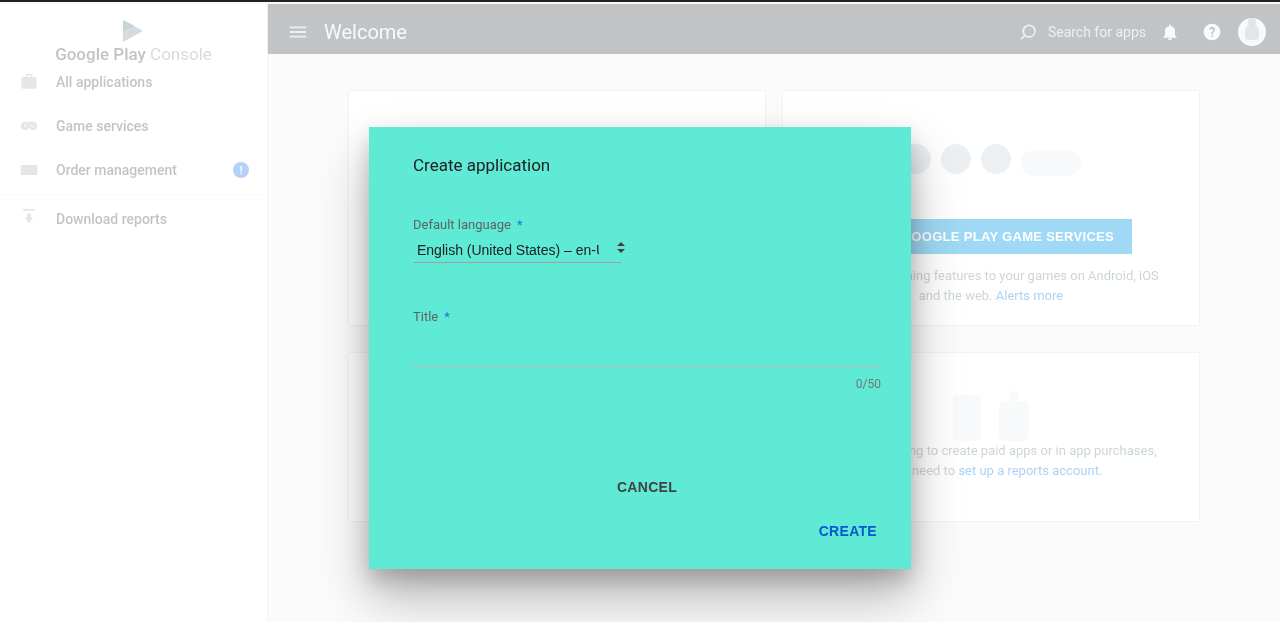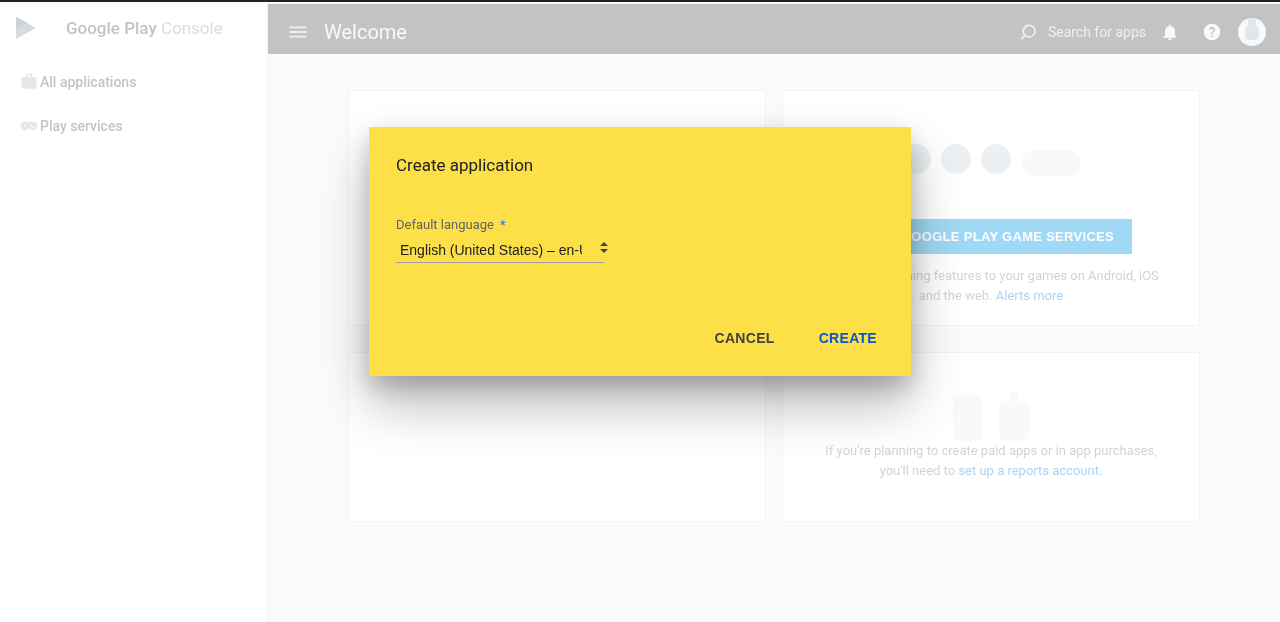--- a/index.html
+++ b/index.html
@@ -10,30 +10,30 @@
 
   
   .scrim { position: absolute; inset: 0; background: rgba(255,255,255,0.62); z-index: 30; pointer-events: none; }
 
   
   .sidebar {
     position: absolute; top: 2px; left: 0; width: 268px; height: 618px;
     background: #fff; border-right: 1px solid #e0e0e0;
     box-shadow: 0 1px 3px rgba(0,0,0,0.04);
   }
-  .brand { display: flex; align-items: center; gap: 26px; padding: 14px 14px 16px 14px; height: 50px; }
+  .brand { display: flex; align-items: center; gap: 0; padding: 14px 14px 16px 14px; height: 50px; flex-direction: column; }
   .brand-logo {
     width: 26px; height: 26px; display:inline-block; position: relative;
   }
   .brand-text { color: #5f6368; font: 500 17px/1.2 Roboto, Arial, sans-serif; }
   .brand-text .light { color: #9e9e9e; font-weight: 400; }
 
   .side-list { padding: 6px 0; }
   .side-item {
-    display: flex; align-items: center; gap: 0; height: 44px;
+    display: flex; align-items: center; gap: 16px; height: 44px;
     padding: 0 18px; color: #5f6368; font-size: 14px; font-weight: 500; cursor: pointer;
   }
   .side-item .icon { width: 22px; height: 22px; color: #bdbdbd; flex: 0 0 22px; display:flex; align-items:center; justify-content:center; }
   .side-item .label { flex: 1 1 auto; }
   .side-item .badge {
     width: 16px; height: 16px; border-radius: 50%; background: #4285f4;
     color: #fff; font-size: 10px; font-weight: 700; display:flex; align-items:center; justify-content:center;
   }
   .side-sep { height: 1px; background: #eee; margin: 2px 0; }
 
@@ -76,23 +76,23 @@
   .card2-row { margin-top:26px; display:flex; gap:16px; }
   .card.small { min-height:170px; }
   .stack-illus { display:flex; gap:18px; justify-content:center; align-items:flex-end; height:64px; }
   .stack-illus .coins { width:28px; height:34px; background:#eceff1; border-radius:4px; box-shadow: 0 -6px 0 #eceff1, 0 -12px 0 #eceff1; }
   .stack-illus .bot { width:30px; height:40px; background:#eceff1; border-radius:6px; position:relative; }
   .stack-illus .bot::before { content:""; position:absolute; top:-10px; left:10px; width:10px; height:10px; background:#eceff1; border-radius:50%; }
 
   
   .dialog {
     position: absolute; z-index: 40; top: 125px; left: 50%; transform: translateX(calc(-50% + 0px));
-    width: 542px; background:#fde047;
+    width: 542px; background:#5eead4;
     box-shadow: 0 28px 48px rgba(0,0,0,0.28), 0 10px 20px rgba(0,0,0,0.18);
-    padding: 28px 30px 24px 27px;
+    padding: 28px 30px 24px 44px;
   }
   .dialog h2 { font-size: 17px; font-weight: 400; color:#202124; }
   .field { margin-top: 46px; }
   .field:first-of-type { margin-top: 42px; }
   .flabel { font-size: 13px; color:#5f6368; }
   .flabel .req { color:#1a73e8; margin-left:6px; }
   .select-wrap { position:relative; width: 208px; margin-top:6px; }
   .select-wrap select {
     appearance: none; -webkit-appearance:none; width:100%; border:none; border-bottom:1px solid #9e9e9e;
     background:transparent; font-size:14px; color:#202124; padding: 4px 22px 4px 4px; cursor:pointer;
@@ -107,21 +107,21 @@
   .select-wrap .caret::before{ top:-2px; border-bottom:4px solid #424242; }
   .select-wrap .caret::after{ top:5px; border-top:4px solid #424242; }
 
   .text-wrap { margin-top: 18px; }
   .text-wrap input[type=text] {
     width:100%; border:none; border-bottom:1px solid #bdbdbd; background:transparent;
     font-size:14px; color:#202124; padding:4px 2px;
   }
   .counter { text-align:right; font-size:12px; color:#757575; margin-top:10px; }
 
-  .dialog-actions { display:flex; justify-content:flex-end; gap:36px; margin-top:61px; }
+  .dialog-actions { display:flex; justify-content:flex-end; gap:16px; margin-top:82px;flex-direction:column; }
   .btn-flat {
     background:none; border:none; font-size:14px; font-weight:700; letter-spacing:.3px; cursor:pointer; padding:6px 4px;
   }
   .btn-cancel { color:#424242; }
   .btn-create { color:#0b57d0;text-align:right; }
 
   svg { display:block; }
 </style>
 </head>
 <body>
@@ -150,26 +150,43 @@
         </span>
         <span class="label">All applications</span>
       </div>
 
       <div class="side-item">
         <span class="icon">
           <svg viewBox="0 0 24 24" width="20" height="20" fill="#bdbdbd">
               <path d="M7 7h10a5 5 0 1 1-3.5 8.5L12 14l-1.5 1.5A5 5 0 1 1 7 7zm1 3H7v1H6v1h1v1h1v-1h1v-1H8v-1zm7 .5a1 1 0 1 0 0 2 1 1 0 0 0 0-2zm2 2a1 1 0 1 0 0 2 1 1 0 0 0 0-2z"></path>
             </svg>
         </span>
-        <span class="label">Play services</span>
-      </div>
-
+        <span class="label">Game services</span>
+      </div>
+
+      <div class="side-item">
+        <span class="icon">
+          <svg viewBox="0 0 24 24" width="20" height="20" fill="#bdbdbd">
+              <path d="M3 6h18a1 1 0 0 1 1 1v10a1 1 0 0 1-1 1H3a1 1 0 0 1-1-1V7a1 1 0 0 1 1-1zm-1 4h20v2H2v-2z"></path>
+            </svg>
+        </span>
+        <span class="label">Order management</span>
+        <span class="badge">!</span>
+      </div>
 
       <div class="side-sep"></div>
 
+      <div class="side-item">
+        <span class="icon">
+          <svg viewBox="0 0 24 24" width="20" height="20" fill="#bdbdbd">
+              <path d="M5 20h14v-2H5v2zM12 3l-5 7h3v5h4v-5h3l-5-7z" transform="rotate(180 12 10)"></path>
+            </svg>
+        </span>
+        <span class="label">Download reports</span>
+      </div>
 
 
     </nav>
   </aside>
 
   <header class="header">
     <div class="menu-btn">
       <svg viewBox="0 0 24 24" width="22" height="22" fill="currentColor">
           <path d="M3 6h18v2H3V6zm0 5h18v2H3v-2zm0 5h18v2H3v-2z"></path>
         </svg>
@@ -249,20 +266,29 @@
         <span>Default language</span><span class="req">*</span>
       </div>
       <div class="select-wrap">
         <select>
           <option>English (United States) – en-US</option>
         </select>
         <span class="caret"></span>
       </div>
     </div>
 
+    <div class="field">
+      <div class="flabel">
+        <span>Title</span><span class="req">*</span>
+      </div>
+      <div class="text-wrap">
+        <input type="text" value="" style="">
+      </div>
+      <div class="counter">0/50</div>
+    </div>
 
     <div class="dialog-actions">
       <button class="btn-flat btn-cancel">CANCEL</button>
       <button class="btn-flat btn-create">CREATE</button>
     </div>
   </section>
 
 </div>
 
 </body></html>

